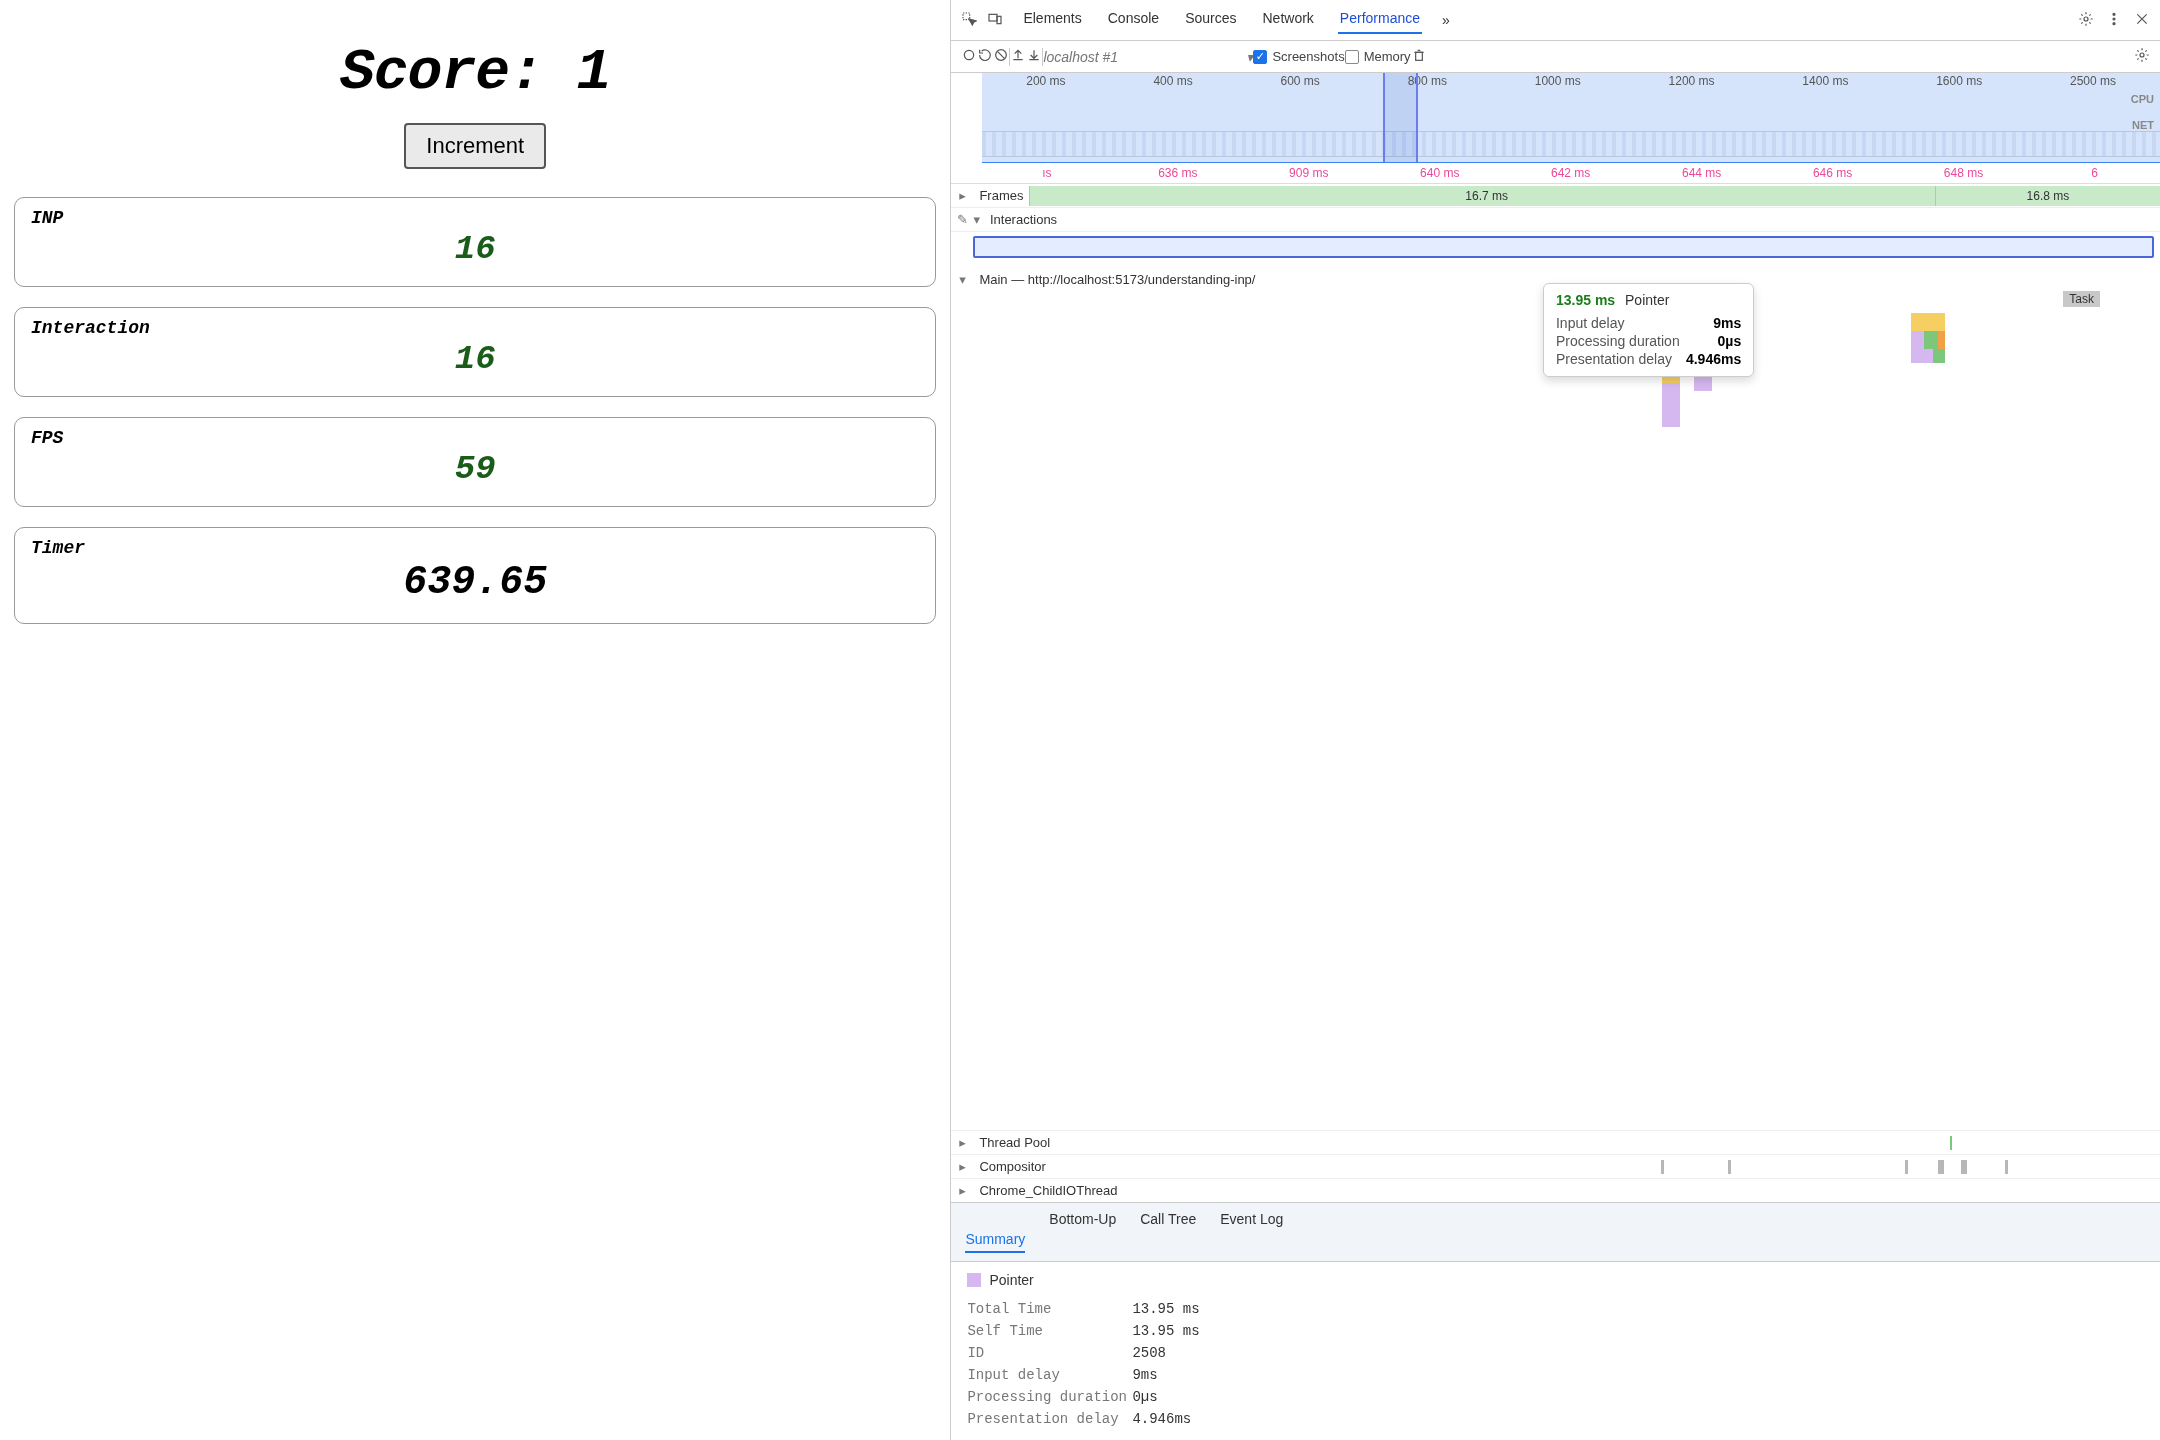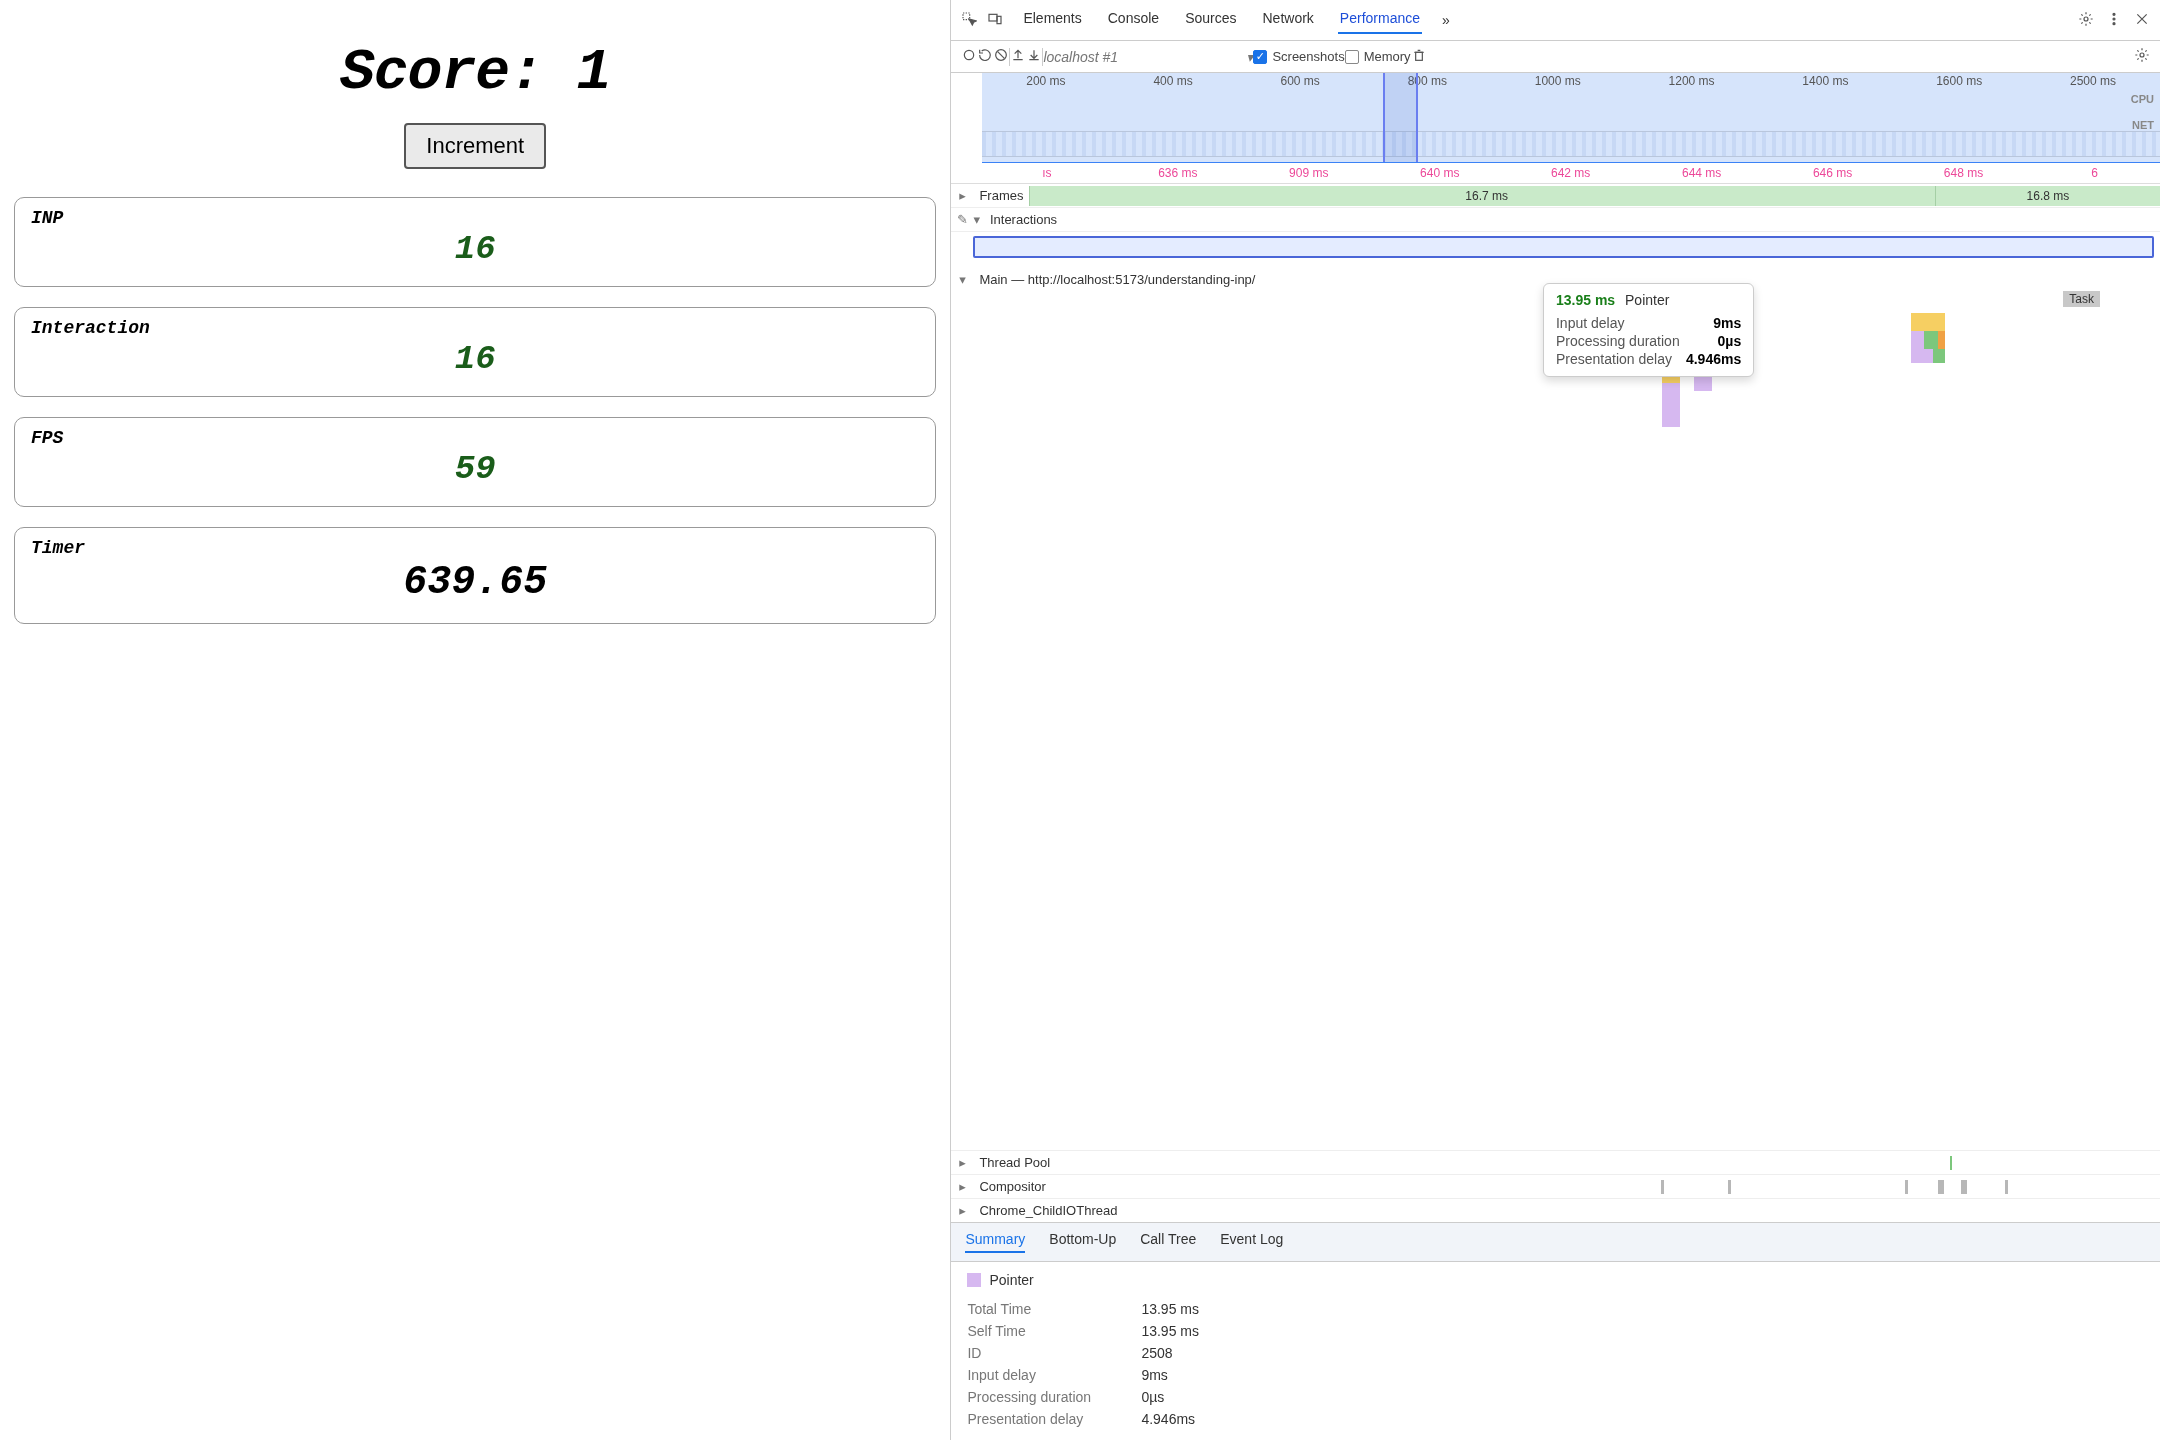--- a/index.html
+++ b/index.html
@@ -63,26 +63,26 @@
   .tooltip .tt-head .tt-time { color: #1a7f1a; font-weight: 600; margin-right: 6px; }
   .tooltip .tt-row { color: #555; display: flex; justify-content: space-between; gap: 14px; padding: 1px 0; }
   .tooltip .tt-row b { color: #000; font-weight: 600; }
 
   .thin-track { display: flex; align-items: center; border-top: 1px solid #eee; font-size: 13px; }
   .thin-body { flex:1; height: 20px; position: relative; }
   .tick { position: absolute; top: 3px; bottom: 3px; width: 3px; background: #b7b7b7; }
 
   .bottom-tabs { display: flex; gap: 24px; padding: 8px 14px; border-top: 1px solid #ccc; background: #f1f4f9; border-bottom: 1px solid #ccc; }
   .bottom-tabs .btab { color: #333; cursor: pointer; }
-  .bottom-tabs .btab.active { color: #1a73e8; border-bottom: 2px solid #1a73e8; padding-bottom: 4px; }
+  .bottom-tabs .btab.active { color: #1a73e8; border-bottom: 2px solid #1a73e8; padding-bottom: 4px; margin-top: 20px; }
 
   .summary { padding: 10px 16px; font-size: 14px; }
   .sum-title { display: flex; align-items: center; gap: 8px; margin-bottom: 10px; }
   .sum-title .swatch { width: 14px; height: 14px; background: #d6b8f0; }
-  .sum-row { display: flex; gap: 14px; padding: 3px 0; }
+  .sum-row { display: flex; gap: 5px; padding: 3px 0; font-family: Liberation Mono, monospace; }
   .sum-row .k { color: #777; min-width: 160px; }
 
   .toplabel { font-size: 13px; color: #444; }
 </style>
 </head>
 <body>
 
 <div class="viewport">
 
   <div class="app">

